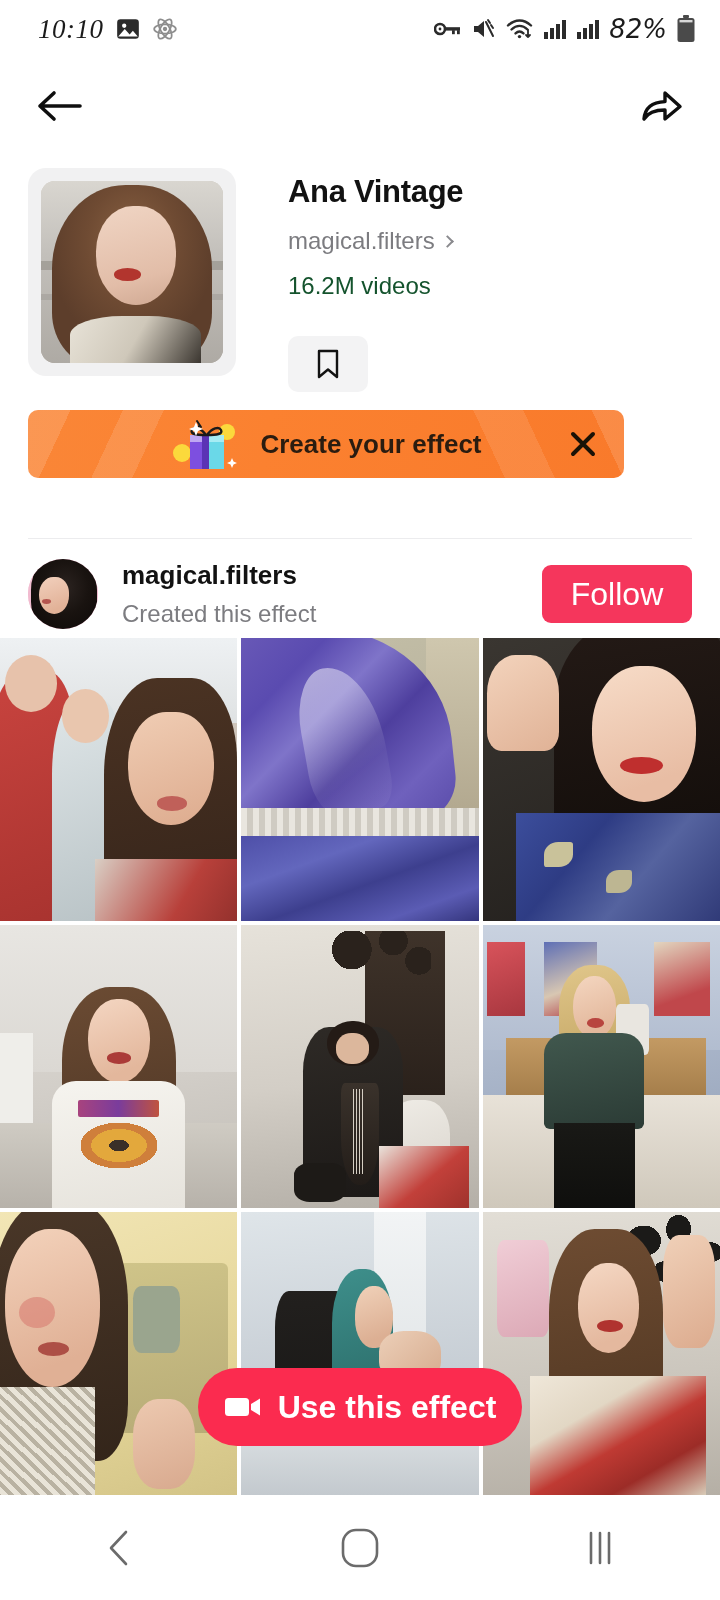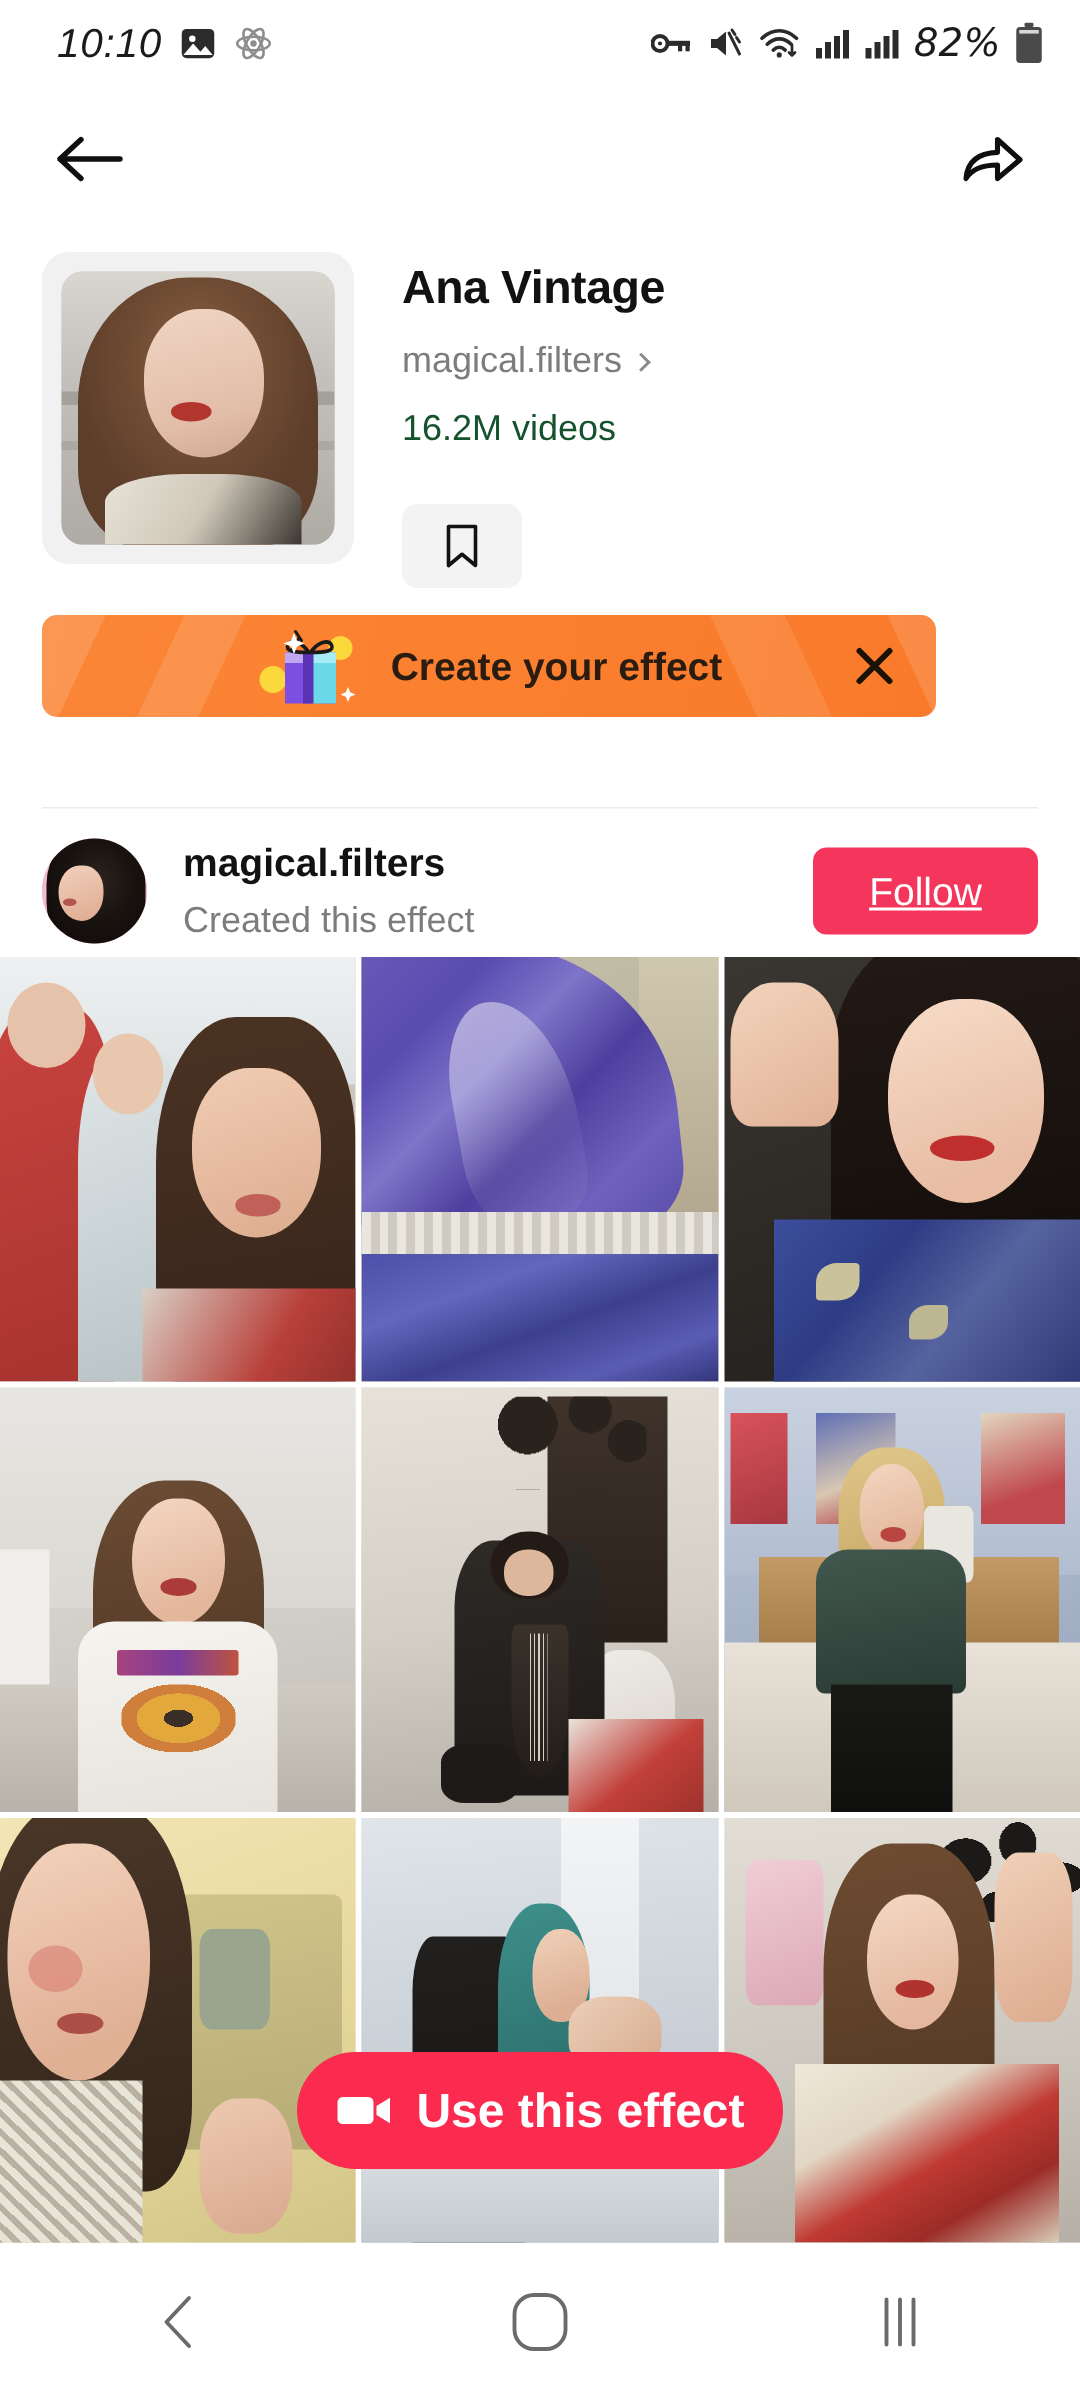--- a/index.html
+++ b/index.html
@@ -11,37 +11,37 @@
   }
   #screen { position:relative; width:720px; height:1600px; background:#fff; overflow:hidden; }
 
   
   .statusbar {
     position:absolute; top:0; left:0; width:720px; height:58px;
     display:flex; align-items:center; justify-content:space-between;
     padding:0 24px 0 38px; background:#fff;
   }
   .sb-left { display:flex; align-items:center; gap:11px; }
-  .sb-clock { font-family:Liberation Sans, sans-serif; font-size:27px; color:#1b1b1b; font-style:italic; letter-spacing:0.5px; }
+  .sb-clock { font-family:Liberation Serif, serif; font-size:27px; color:#1b1b1b; font-style:italic; letter-spacing:0.5px; }
   .sb-right { display:flex; align-items:center; gap:9px; }
   .sb-batt-text { font-family:"DejaVu Sans", sans-serif; font-size:26px; color:#1b1b1b; font-style:italic; }
   .ico { display:block; }
 
   
   .topnav {
     position:absolute; top:58px; left:0; width:720px; height:96px;
     display:flex; align-items:center; justify-content:space-between;
     padding:0 30px;
   }
   .nav-btn { width:58px; height:58px; display:flex; align-items:center; justify-content:center; cursor:pointer; }
 
   
   .effect-head {
     position:absolute; top:168px; left:0; width:720px;
-    display:flex; padding:0 28px;
+    display:flex; padding:0 28px;gap:20px;
   }
   .thumb-card {
     width:208px; height:208px; border-radius:18px; background:#f1f1f2;
     display:flex; align-items:center; justify-content:center; flex:none;
   }
   .thumb-img {
     width:182px; height:182px; border-radius:14px; overflow:hidden; position:relative;
     background:linear-gradient(170deg,#cfc9bf 0%,#b9b3a8 45%,#a89e92 100%);
   }
   .thumb-img .wall { position:absolute; inset:0; background:linear-gradient(180deg,#d9d6d0 0%,#c3c0bb 40%,#aeaaa4 100%); }
@@ -103,21 +103,21 @@
   .avatar .a-face { position:absolute; left:16%; top:26%; width:42%; height:52%;
       background:linear-gradient(160deg,#f2d0bd 0%,#e2b298 80%); border-radius:50% 46% 52% 54%; }
   .avatar .a-lip { position:absolute; left:20%; top:57%; width:13%; height:7%; background:#b4554f; border-radius:50%; }
   .creator-meta { margin-left:24px; flex:1; }
   .creator-name { font-size:26px; font-weight:bold; color:#121212; }
   .creator-sub { margin-top:9px; font-size:24px; color:#7c7c80; }
   .follow-btn {
     width:150px; height:58px; background:#f5365c; border-radius:9px;
     display:flex; align-items:center; justify-content:center; cursor:pointer;
   }
-  .follow-label { font-size:26px; color:#fff; font-weight:normal;text-decoration:underline; }
+  .follow-label { font-size:32px; color:#fff; font-weight:normal; }
 
   
   .grid {
     position:absolute; top:638px; left:0; width:720px; height:857px;
     display:grid; grid-template-columns:repeat(3,1fr); grid-template-rows:repeat(3,1fr); gap:4px;
   }
   .cell { position:relative; overflow:hidden; background:#bdb7b0; cursor:pointer; }
   .cell .lyr { position:absolute; }
 
   

